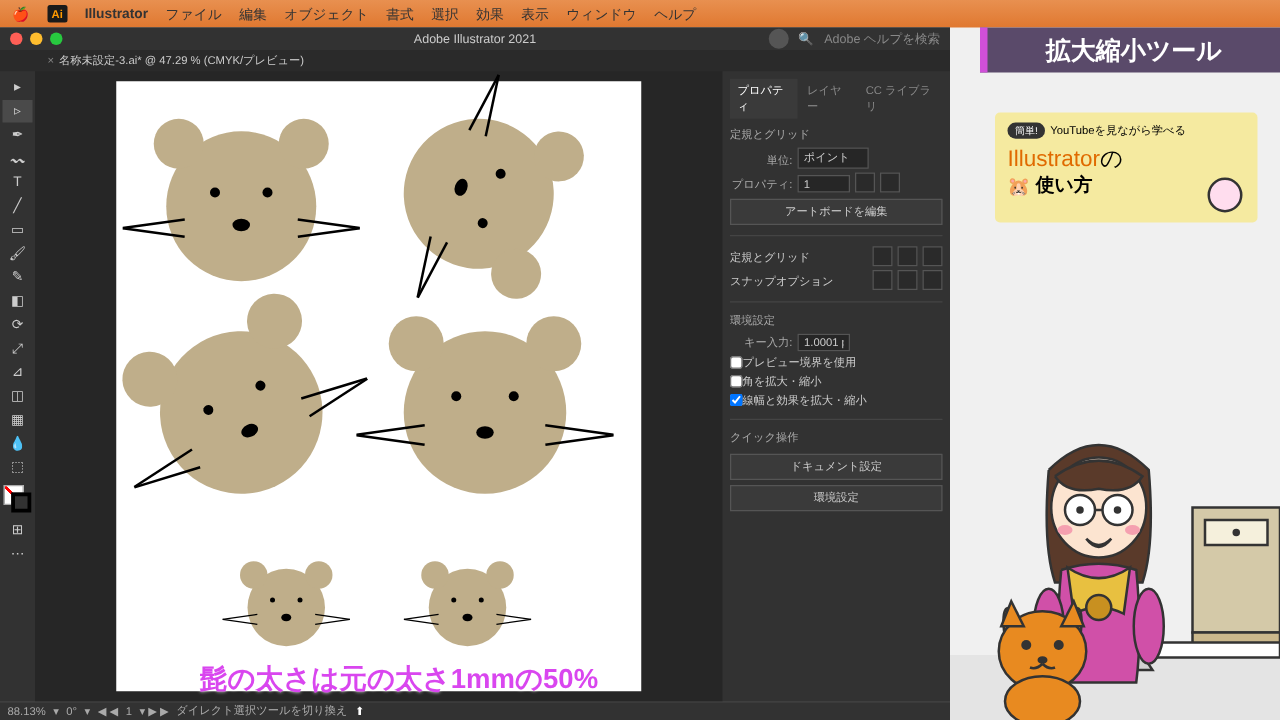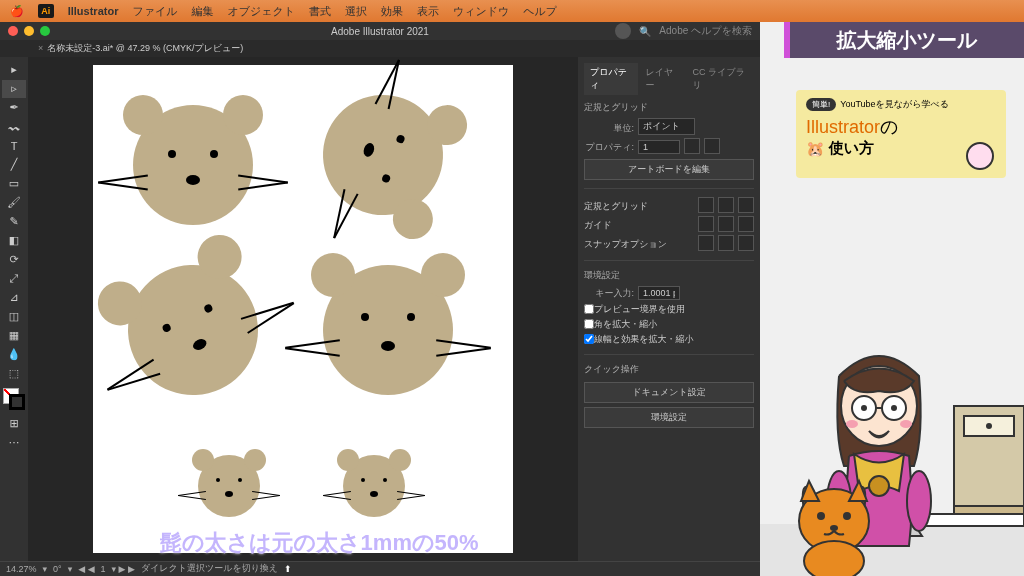--- a/index.html
+++ b/index.html
@@ -52,21 +52,21 @@
   .panel-row .label { color: #aaa; min-width: 50px; text-align: right; }
   .panel-select { background: #262626; border: 1px solid #555; color: #ccc; padding: 1px 14px 1px 4px; font-size: 9px; }
   .panel-input { background: #262626; border: 1px solid #555; color: #ccc; padding: 1px 4px; width: 42px; font-size: 9px; }
   .panel-btn { background: #3a3a3a; border: 1px solid #555; color: #ccc; padding: 3px 8px; font-size: 9px; width: 100%; margin: 2px 0; }
   .panel-checkbox { display: flex; align-items: center; gap: 0; font-size: 9px; margin: 2px 0; color: #ccc; }
   .panel-checkbox input { width: 10px; height: 10px; }
   .icon-btn { width: 16px; height: 16px; background: #2a2a2a; border: 1px solid #555; display: inline-flex; }
   
   .status-bar { height: 18px; background: #323232; display: flex; align-items: center; padding: 0 6px; font-size: 9px; color: #aaa; gap: 6px; border-top: 1px solid #444; }
   
-  .caption-overlay { position: absolute; bottom: 18px; left: 160px; font-size: 22px; font-weight: bold; color: #c4b5fd; z-index: 5; text-shadow: 0 0 3px white; }
+  .caption-overlay { position: absolute; bottom: 18px; left: 160px; font-size: 22px; font-weight: bold; color: #d946ef; z-index: 5; text-shadow: 0 0 3px white; }
   
   .floor { position: absolute; bottom: 0; left: 760px; right: 0; height: 52px; background: #e4e4e4; }
   
   .video-title { position: absolute; top: 22px; right: 0; width: 240px; height: 36px; background: #5a4a6a; color: white; font-size: 20px; font-weight: bold; display: flex; align-items: center; justify-content: center; border-left: 6px solid #d050d8; }
   
   .promo-card { position: absolute; top: 90px; right: 18px; width: 210px; height: 88px; background: #f5eaa0; border-radius: 4px; padding: 8px 10px; }
   .promo-top { display: flex; align-items: center; gap: 4px; font-size: 9px; }
   .promo-badge { background: #333; color: white; border-radius: 8px; padding: 1px 6px; font-size: 8px; }
   .promo-title { font-size: 18px; font-weight: normal; margin-top: 4px; }
   .promo-title .hl { color: #e06a00; }
@@ -251,27 +251,20 @@
       </div>
       <div class="panel-section">
         <div class="panel-row">
           <span>定規とグリッド</span>
           <span style="flex:1"></span>
           <span class="icon-btn"></span>
           <span class="icon-btn"></span>
           <span class="icon-btn"></span>
         </div>
         <div class="panel-row">
-          <span>ガイド</span>
-          <span style="flex:1"></span>
-          <span class="icon-btn"></span>
-          <span class="icon-btn"></span>
-          <span class="icon-btn"></span>
-        </div>
-        <div class="panel-row">
           <span>スナップオプション</span>
           <span style="flex:1"></span>
           <span class="icon-btn"></span>
           <span class="icon-btn"></span>
           <span class="icon-btn"></span>
         </div>
       </div>
       <div class="panel-section">
         <div class="panel-label">環境設定</div>
         <div class="panel-row">
@@ -293,21 +286,21 @@
       </div>
       <div class="panel-section" style="border:none;">
         <div class="panel-label">クイック操作</div>
         <button class="panel-btn">ドキュメント設定</button>
         <button class="panel-btn">環境設定</button>
       </div>
     </div>
   </div>
 
   <div class="status-bar">
-    <span>14.27%</span>
+    <span>88.13%</span>
     <span>▾</span>
     <span>0°</span>
     <span>▾</span>
     <span>◀ ◀</span>
     <span>1</span>
     <span>▾ ▶ ▶</span>
     <span>ダイレクト選択ツールを切り換え</span>
     <span style="color:#fff;">⬆</span>
   </div>
 

